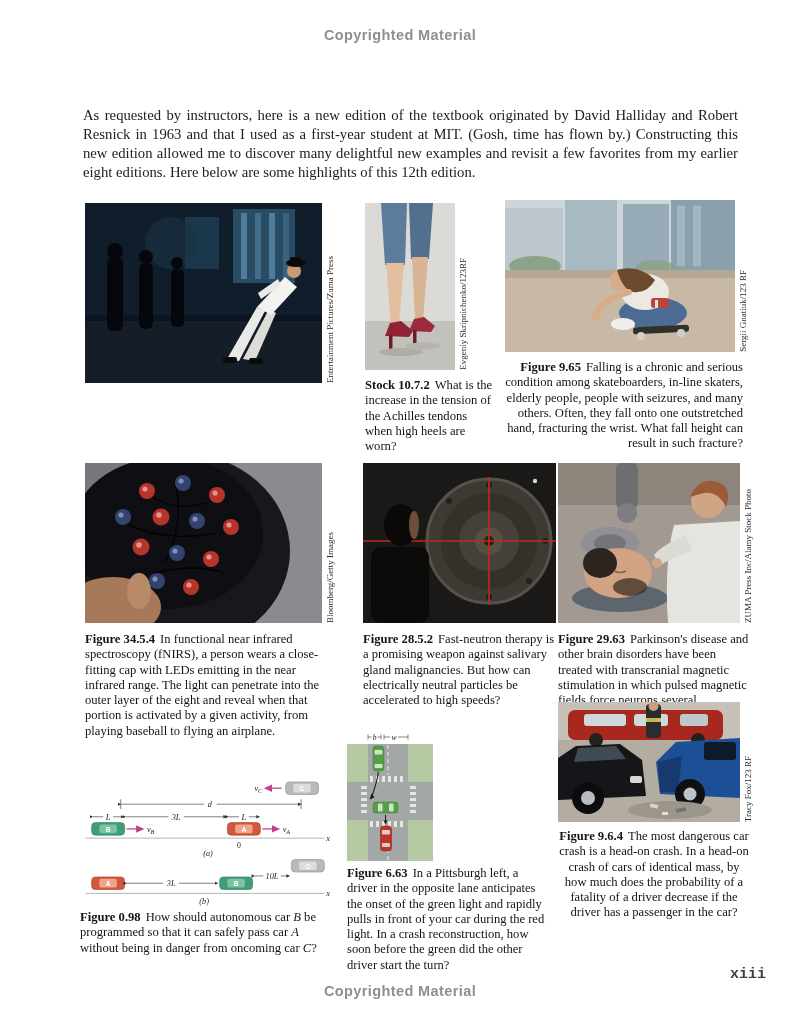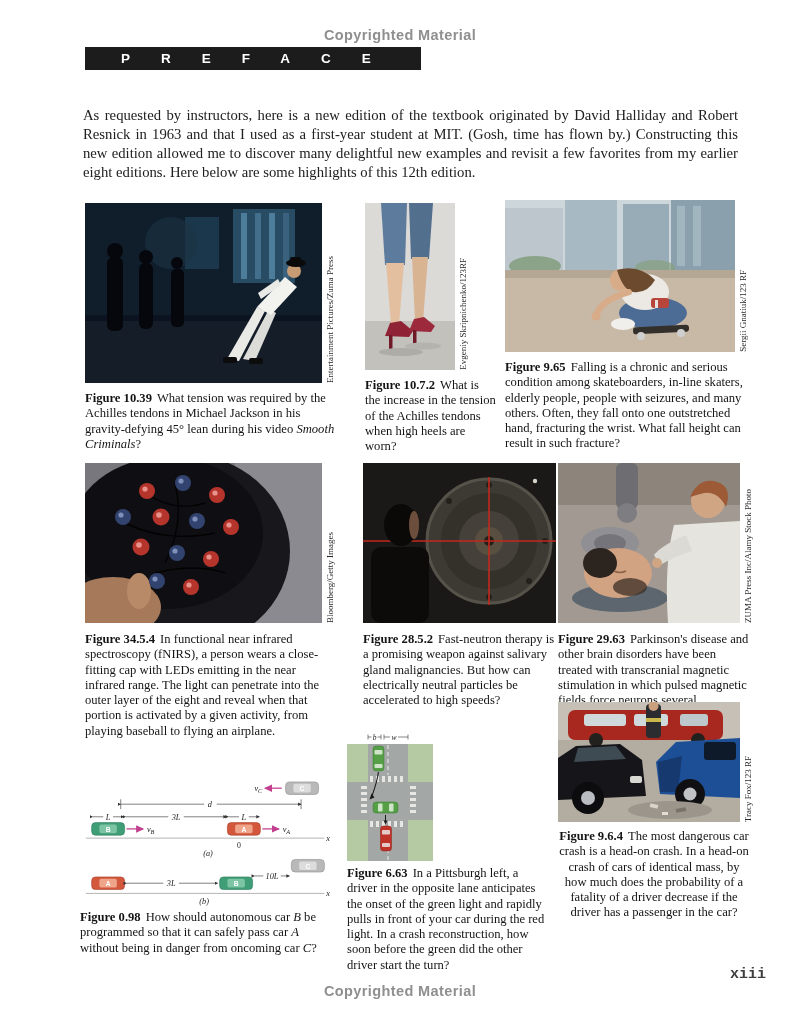--- a/index.html
+++ b/index.html
@@ -33,23 +33,20 @@
   .carL{font:bold 7px "Liberation Sans",sans-serif;fill:#ffffff;}
   .sm{font:italic 7.5px "Liberation Serif",serif;fill:#1a1a1a;}
 </style>
 </head>
 <body>
 
 <div class="page">
 
   <div class="copyright top">Copyrighted Material</div>
 
-  <div class="banner">
-    <span>PREFACE</span>
-  </div>
 
   <p class="intro">As requested by instructors, here is a new edition of the textbook originated by David Halliday and Robert Resnick in 1963 and that I used as a first-year student at MIT. (Gosh, time has flown by.) Constructing this new edition allowed me to discover many delightful new examples and revisit a few favorites from my earlier eight editions. Here below are some highlights of this 12th edition.</p>
 
   <figure class="fig" style="left:85px;top:203px;">
     <div class="photo" style="width:237px;height:180px;">
       <svg width="237" height="180" viewBox="0 0 237 180">
         <rect width="237" height="180" fill="#0b1220"></rect>
         <rect x="0" y="0" width="237" height="112" fill="#101e2c"></rect>
         <g>
           <rect x="148" y="6" width="62" height="74" fill="#2e5570" opacity="0.85"></rect>
@@ -76,23 +73,20 @@
           <path d="M196,82 L176,96 L173,90 L193,76 Z" fill="#e9e9e6"></path>
           <circle cx="209" cy="68" r="7" fill="#c79b74"></circle>
           <ellipse cx="211" cy="60" rx="10" ry="4" fill="#0a0a0a"></ellipse>
           <rect x="205" y="54" width="11" height="7" rx="2" fill="#0a0a0a"></rect>
           <rect x="138" y="154" width="14" height="6" rx="2" fill="#0c0c0c"></rect>
           <rect x="164" y="155" width="14" height="6" rx="2" fill="#0c0c0c"></rect>
         </g>
       </svg>
       <span class="credit">Entertainment Pictures/Zuma Press</span>
     </div>
-    <figcaption style="width:253px;">
-      <span class="figlabel">Figure 10.39</span><span>What tension was required by the Achilles tendons in Michael Jackson in his gravity-defying 45° lean during his video <i>Smooth Criminals</i>?</span>
-    </figcaption>
   </figure>
 
   <figure class="fig" style="left:365px;top:203px;">
     <div class="photo" style="width:90px;height:167px;">
       <svg width="90" height="167" viewBox="0 0 90 167">
         <rect width="90" height="167" fill="#dbdad7"></rect>
         <rect y="118" width="90" height="49" fill="#c3c1bc"></rect>
         <g>
           <path d="M16,0 L42,0 L40,62 L20,62 Z" fill="#5d7b9c"></path>
           <path d="M44,0 L68,0 L64,56 L46,56 Z" fill="#52708e"></path>
@@ -104,25 +98,25 @@
           <rect x="24" y="132" width="3.5" height="15" fill="#701a28"></rect>
           <path d="M49,116 L59,114 L70,123 L66,129 L44,128 Z" fill="#9c2a3c"></path>
           <rect x="48" y="127" width="3.5" height="14" fill="#701a28"></rect>
           <ellipse cx="36" cy="149" rx="22" ry="4" fill="#aeaca7"></ellipse>
           <ellipse cx="58" cy="143" rx="18" ry="3.5" fill="#b5b3ae"></ellipse>
         </g>
       </svg>
       <span class="credit">Evgeniy Skripnichenko/123RF</span>
     </div>
     <figcaption style="width:131px;">
-      <span class="figlabel">Figure 10.7.2</span><span>What is the increase in the tension of the Achilles tendons when high heels are worn?</span>
-    </figcaption>
-  </figure>
-
-  <figure class="fig" style="left:505px;top:200px;">
+      <span class="figlabel">Stock 10.7.2</span><span>What is the increase in the tension of the Achilles tendons when high heels are worn?</span>
+    </figcaption>
+  </figure>
+
+  <figure class="fig" style="left:505px;top:200px;text-align:right;">
     <div class="photo" style="width:230px;height:152px;">
       <svg width="230" height="152" viewBox="0 0 230 152">
         <rect width="230" height="152" fill="#cdd6da"></rect>
         <g>
           <rect x="0" y="8" width="58" height="62" fill="#bcc6cc"></rect>
           <rect x="60" y="0" width="52" height="70" fill="#a7b9c2"></rect>
           <rect x="118" y="4" width="46" height="66" fill="#98acb8"></rect>
           <rect x="166" y="0" width="64" height="72" fill="#8aa0ac"></rect>
           <rect x="172" y="6" width="8" height="60" fill="#a8bcc6" opacity="0.8"></rect>
           <rect x="188" y="6" width="8" height="60" fill="#a8bcc6" opacity="0.8"></rect>

